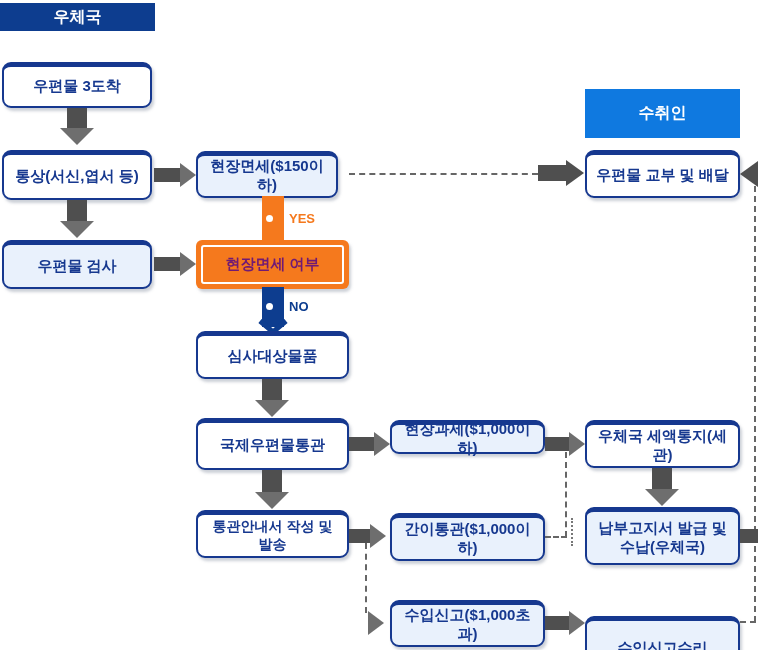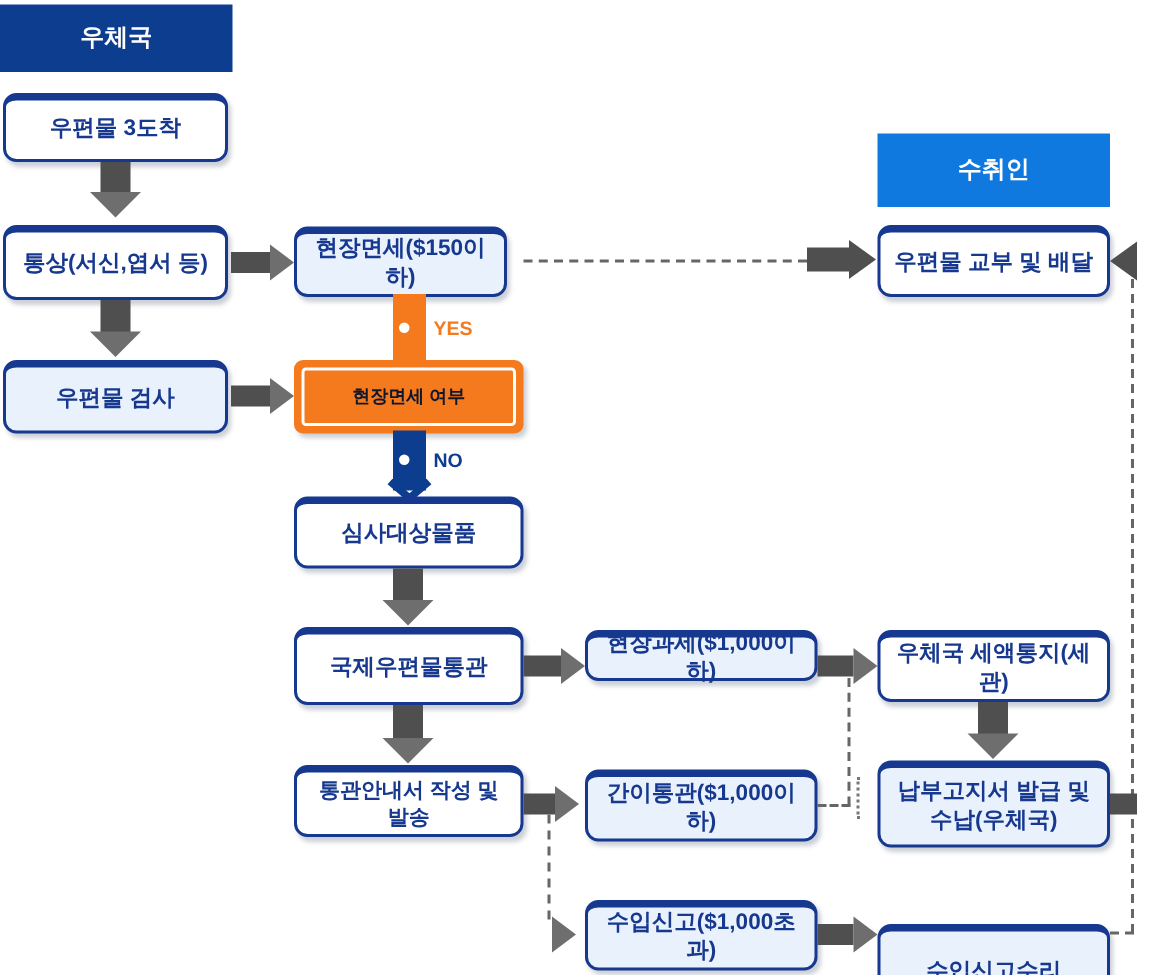--- a/index.html
+++ b/index.html
@@ -25,21 +25,21 @@
   }
   .box.fill{background:#e9f1fc;}
   
   .decision{
     position:absolute;background:#f5791d;border-radius:6px;
     box-shadow:2px 3px 3px rgba(110,120,140,.35);
   }
   .decision-inner{
     position:absolute;inset:5px;border:2px solid #fff;border-radius:3px;
     display:flex;align-items:center;justify-content:center;
-    color:#0f172a;font-weight:bold;font-size:12px;text-align:right;
+    color:#701a75;font-weight:bold;font-size:15px;text-align:right;
   }
   
   .bar{position:absolute;background:#4f4f4f;}
   .bar.orange{background:#f5791d;}
   .bar.navy{background:#0d3d8f;}
   .tri{position:absolute;width:0;height:0;}
   .tri.down{border-left:17px solid transparent;border-right:17px solid transparent;border-top:17px solid #6e6e6e;}
   .tri.right{border-top:12px solid transparent;border-bottom:12px solid transparent;border-left:16px solid #6e6e6e;}
   .tri.right.big{border-top:13px solid transparent;border-bottom:13px solid transparent;border-left:18px solid #4f4f4f;}
   .tri.left.big{border-top:13px solid transparent;border-bottom:13px solid transparent;border-right:18px solid #4f4f4f;}
@@ -50,21 +50,21 @@
   .lbl{position:absolute;font-weight:bold;font-size:13px;}
   .lbl.yes{color:#f5791d;}
   .lbl.no{color:#0d3d8f;}
   .chev{position:absolute;}
 </style>
 </head>
 <body>
 
 <div id="canvas">
 
-  <div class="hdr navy" style="left:0;top:3px;width:155px;height:45px;">우체국</div>
+  <div class="hdr navy" style="left:0;top:3px;width:155px;height:28px;">우체국</div>
   <div class="hdr blue" style="left:585px;top:89px;width:155px;height:49px;">수취인</div>
 
   <div class="box" style="left:2px;top:62px;width:150px;height:46px;">우편물 3도착</div>
   <div class="box" style="left:2px;top:150px;width:150px;height:50px;">통상(서신,엽서 등)</div>
   <div class="box fill" style="left:2px;top:240px;width:150px;height:49px;">우편물 검사</div>
 
   <div class="box fill" style="left:196px;top:151px;width:142px;height:47px;">현장면세($150이하)</div>
 
   <div class="bar orange" style="left:262px;top:196px;width:22px;height:46px;"></div>
   <div class="wdot" style="left:266px;top:215px;"></div>

